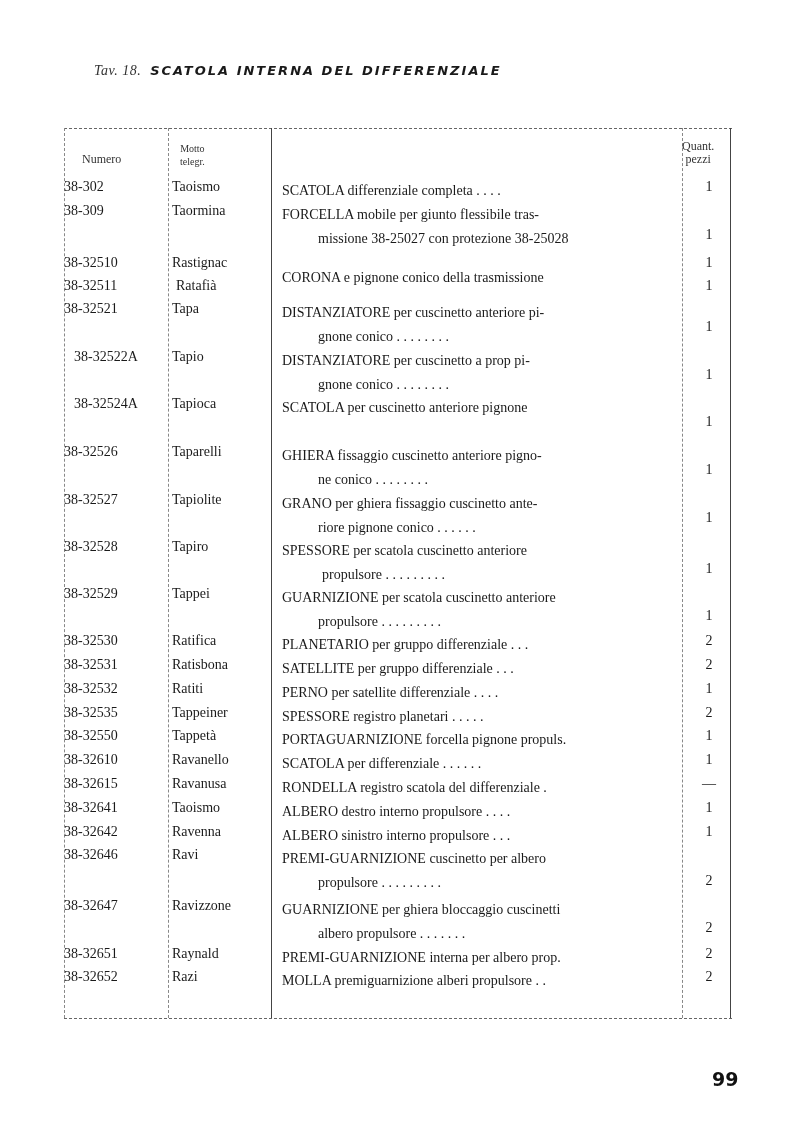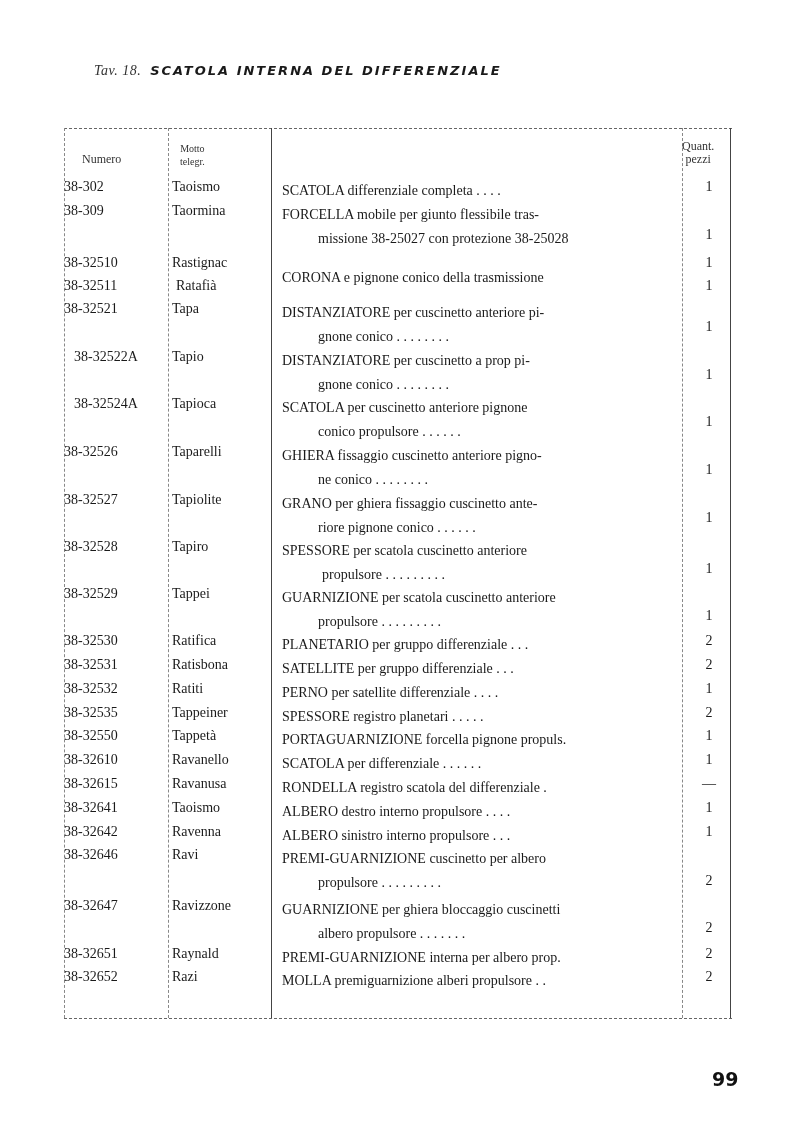--- a/index.html
+++ b/index.html
@@ -120,21 +120,20 @@
       <span class="l2">gnone conico . . . . . . . .</span>
     </span>
     <span class="qty" style="top:18px;">1</span>
   </div>
 
   <div class="row" style="top:268px;">
     <span class="num" style="left:10px;">38-32524A</span>
     <span class="motto">Tapioca</span>
     <span class="desc">
       <span class="l2" style="padding-left:0">SCATOLA per cuscinetto anteriore pignone</span>
-      <span class="l2">conico propulsore . . . . . .</span>
     </span>
     <span class="qty" style="top:18px;">1</span>
   </div>
 
   <div class="row" style="top:316px;">
     <span class="num">38-32526</span>
     <span class="motto">Taparelli</span>
     <span class="desc">
       <span class="l2" style="padding-left:0">GHIERA fissaggio cuscinetto anteriore pigno-</span>
       <span class="l2">ne conico . . . . . . . .</span>

